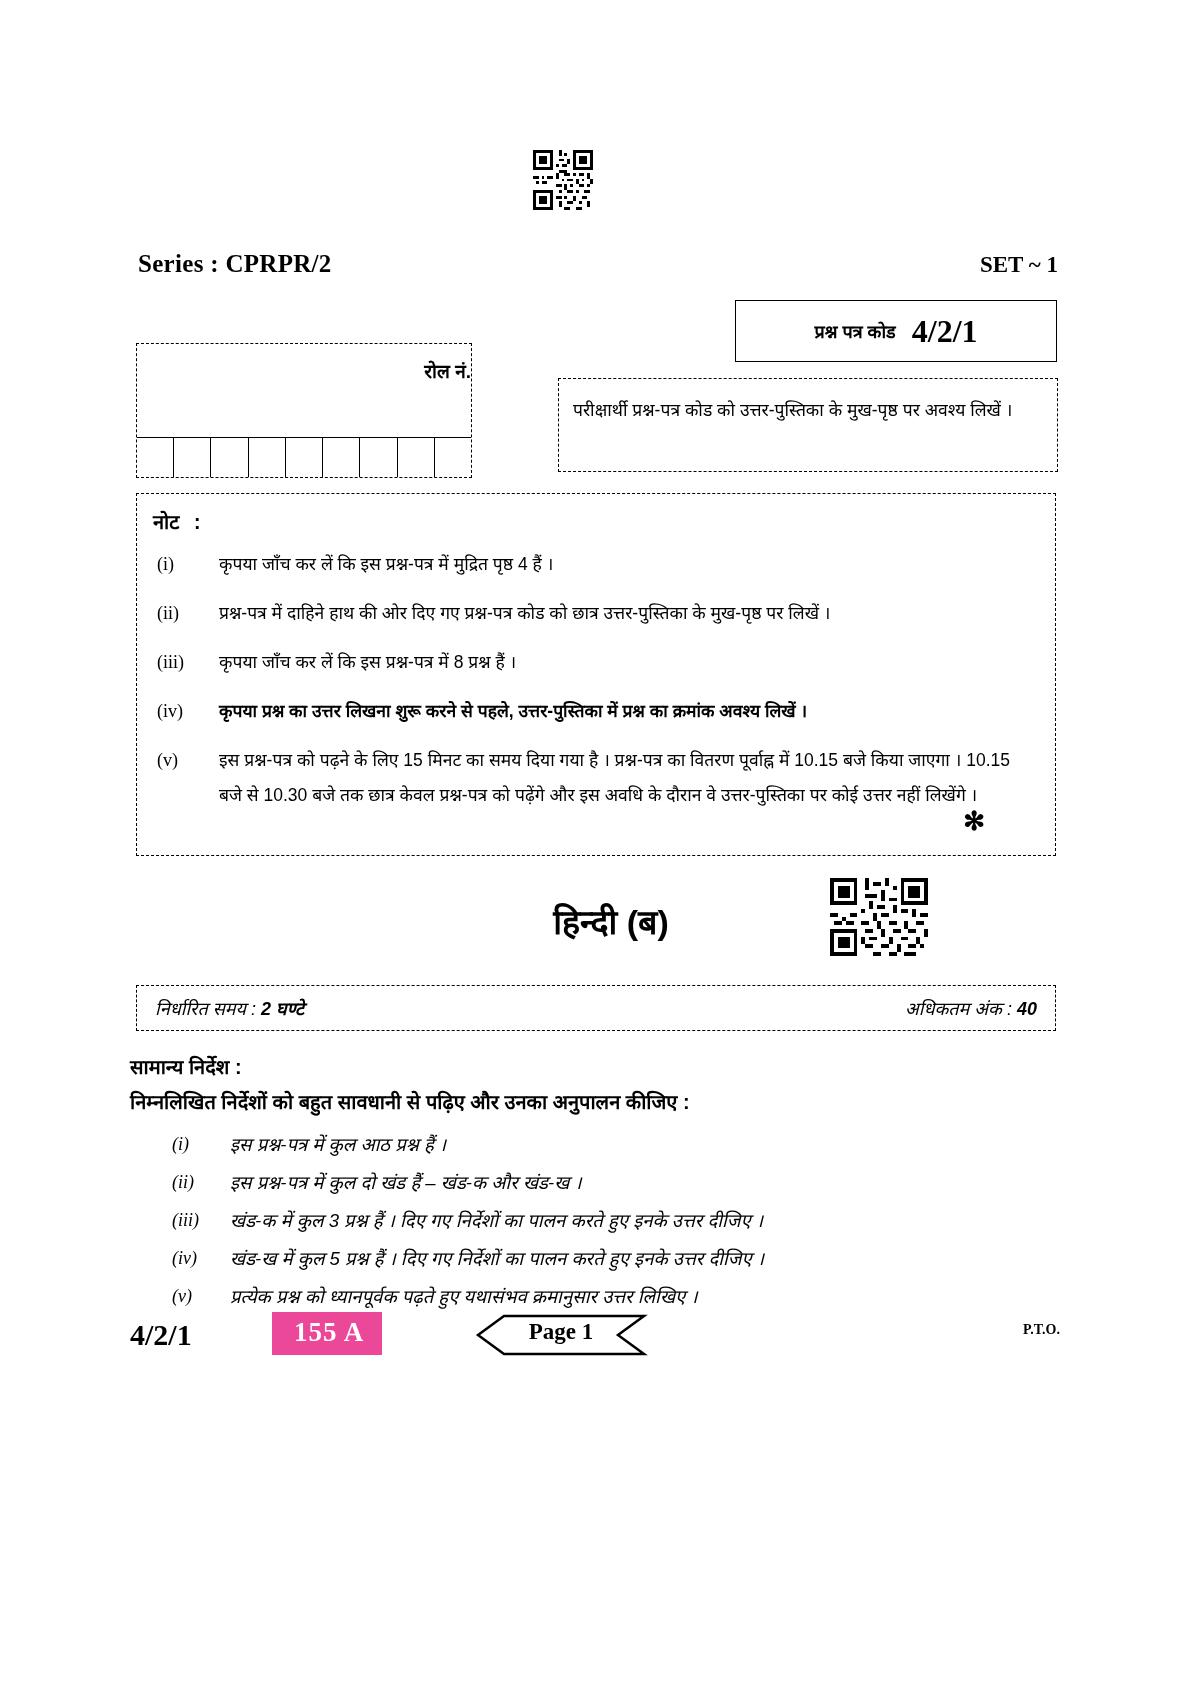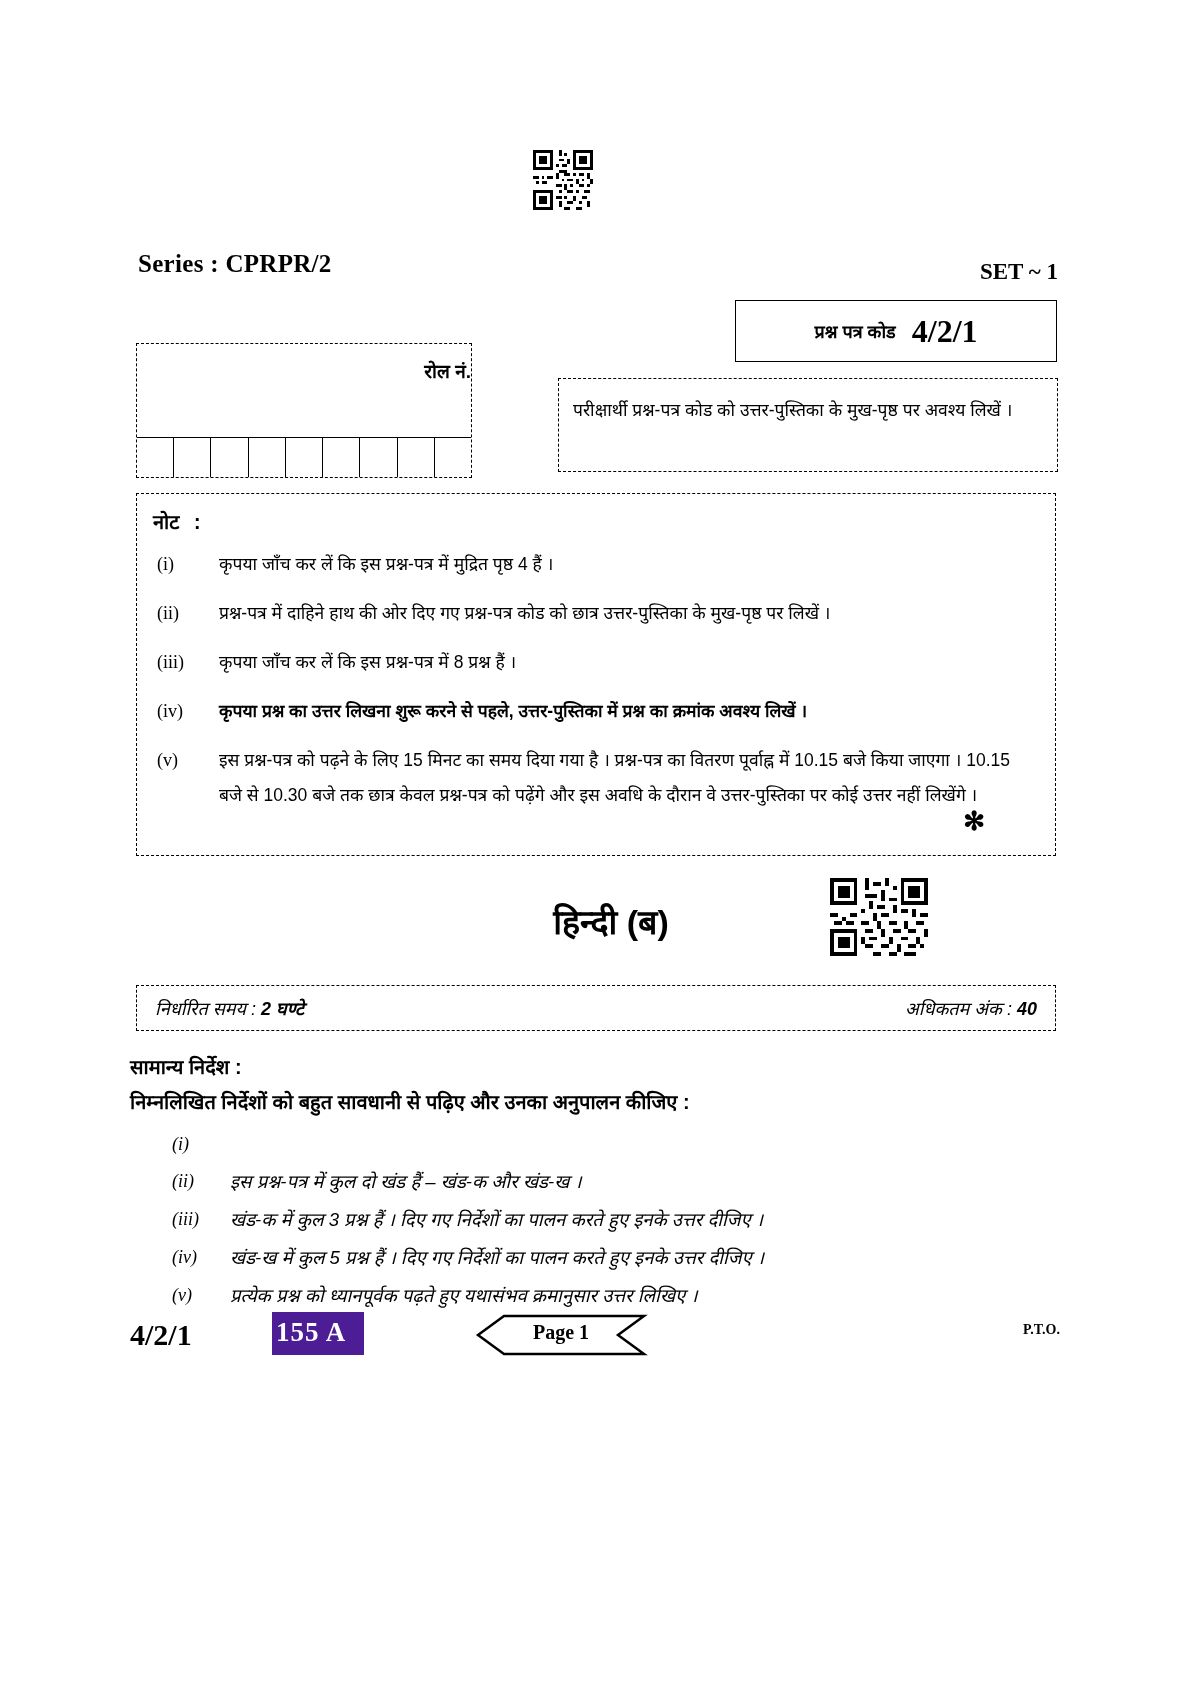--- a/index.html
+++ b/index.html
@@ -47,21 +47,20 @@
     font-size: 25px;
     font-weight: bold;
     letter-spacing: 0.3px;
   }
   .setno {
     position: absolute;
     right: 132px;
     top: 252px;
     font-size: 23px;
     font-weight: bold;
-    margin-top: 7px;
   }
 
   
   .roll-box {
     position: absolute;
     left: 136px;
     top: 343px;
     width: 336px;
     height: 135px;
     border: 1px dashed #000;
@@ -245,43 +244,43 @@
     position: absolute;
     left: 130px;
     top: 1318px;
     font-size: 30px;
     font-weight: bold;
   }
   .f-badge {
     position: absolute;
     left: 272px;
     top: 1312px;
-    background: #4c1d95;
+    background: #ec4899;
     color: #fff;
-    padding: 5px 18px 7px 4px;
+    padding: 5px 18px 7px 22px;
     font-size: 27px;
     font-weight: bold;
     letter-spacing: 1px;
   }
   .f-page {
     position: absolute;
     left: 474px;
     top: 1314px;
     width: 174px;
     height: 42px;
   }
   .f-page-label {
     position: absolute;
     left: 0; top: 0;
     width: 174px;
     height: 36px;
     display: flex;
     align-items: center;
     justify-content: center;
-    font-size: 20px;
+    font-size: 23px;
     font-weight: bold;
   }
   .f-pto {
     position: absolute;
     right: 130px;
     top: 1322px;
     font-size: 14px;
     font-weight: bold;
   }
 </style>
@@ -483,20 +482,21 @@
       <span>अधिकतम अंक :</span>
       <b>40</b>
     </div>
   </div>
 
   <div class="gi-title">सामान्य निर्देश :</div>
   <div class="gi-sub">निम्नलिखित निर्देशों को बहुत सावधानी से पढ़िए और उनका अनुपालन कीजिए :</div>
   <div class="gi-list">
     <div class="gi-item">
       <span class="num">(i)</span>
+      <span>इस प्रश्न-पत्र में कुल आठ प्रश्न हैं ।</span>
     </div>
     <div class="gi-item">
       <span class="num">(ii)</span>
       <span>इस प्रश्न-पत्र में कुल दो खंड हैं – खंड-क और खंड-ख ।</span>
     </div>
     <div class="gi-item">
       <span class="num">(iii)</span>
       <span>खंड-क में कुल 3 प्रश्न हैं । दिए गए निर्देशों का पालन करते हुए इनके उत्तर दीजिए ।</span>
     </div>
     <div class="gi-item">

